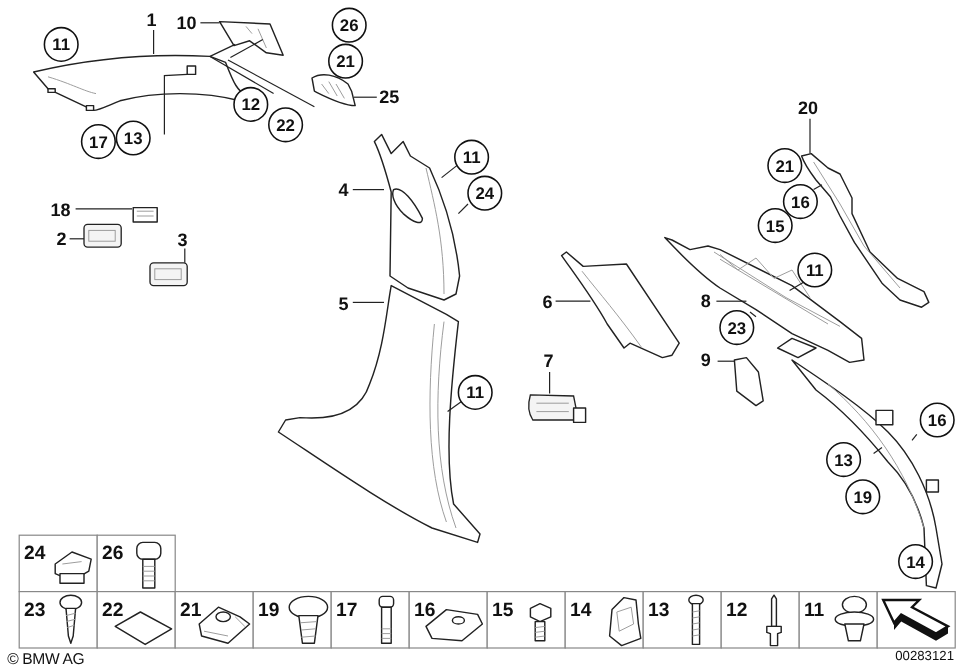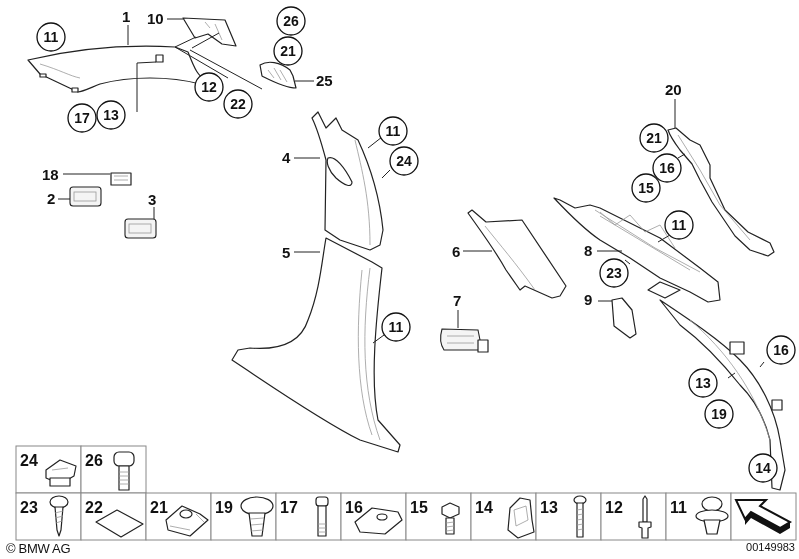--- a/index.html
+++ b/index.html
@@ -340,13 +340,13 @@
       <rect class="cell" x="731" y="493" width="65" height="47"></rect>
       <g>
         <path d="M736,500 L766,500 L760,506 L790,522 L780,528 L751,512 L745,519 Z" fill="#fff" stroke="#111" stroke-width="2"></path>
         <path d="M745,519 L745,525 L751,518 L780,534 L790,528 L790,522 L780,528 L751,512 Z" fill="#111"></path>
       </g>
     </g>
   </g>
 </svg>
 
 <div class="foot" id="copyright">© BMW AG</div>
-<div class="foot" id="diagram-id">00149983</div>
+<div class="foot" id="diagram-id">00283121</div>
 
 </body></html>

